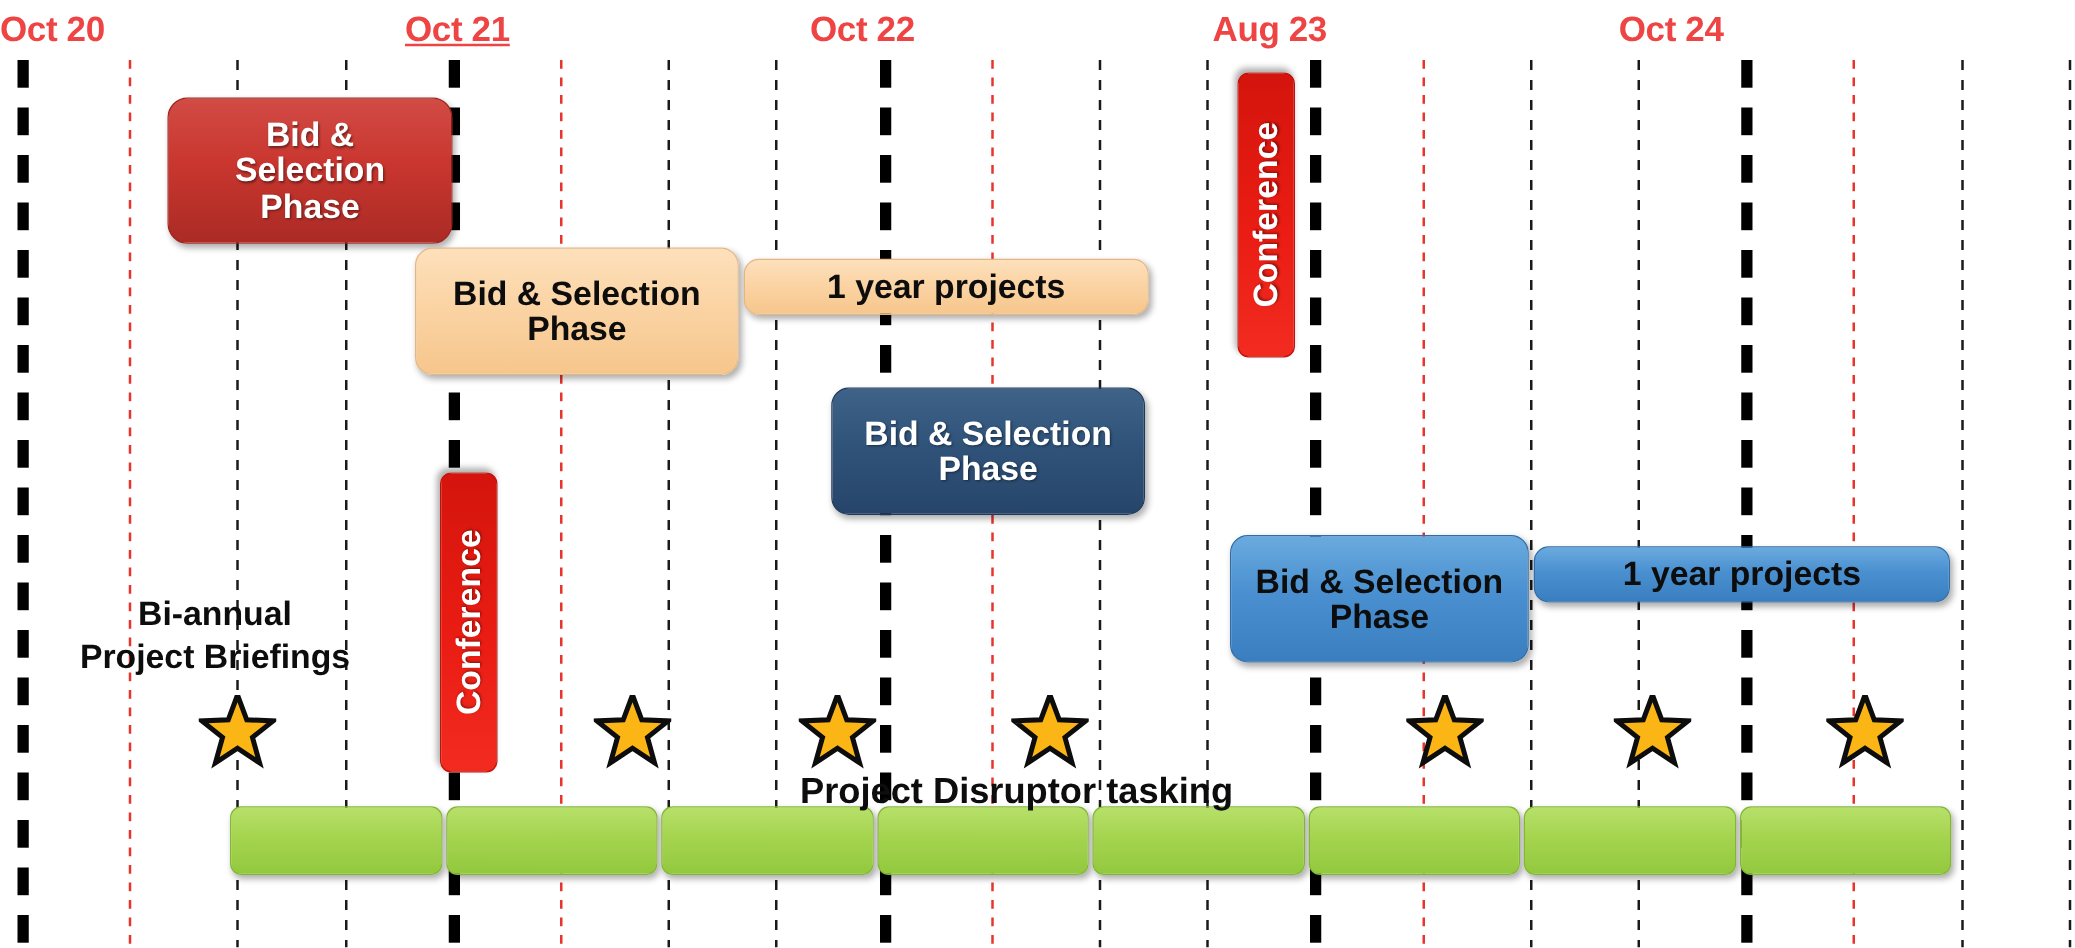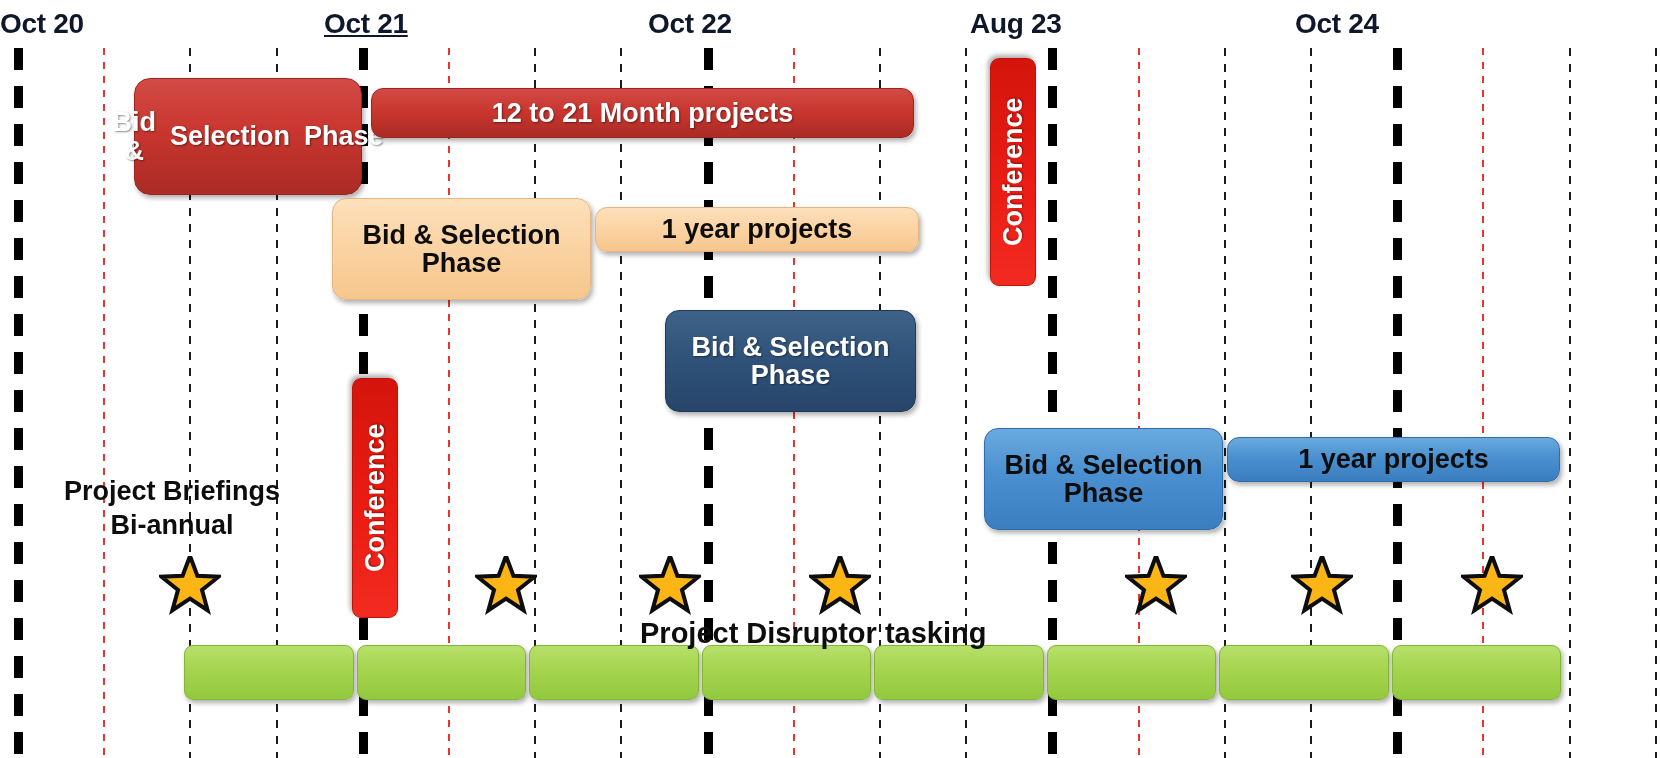--- a/index.html
+++ b/index.html
@@ -14,21 +14,21 @@
     background-image:linear-gradient(to bottom,#000 0 22px,transparent 22px 38px);
     background-size:100% 38px;}
   .gl.red{width:2px;margin-left:-1px;
     background-image:linear-gradient(to bottom,#e8342a 0 7px,transparent 7px 14px);
     background-size:100% 14px;}
   .gl.minor{width:2px;margin-left:-1px;
     background-image:linear-gradient(to bottom,#1a1a1a 0 8px,transparent 8px 16px);
     background-size:100% 16px;}
 
   
-  .daylabel{position:absolute;top:8px;font-size:28px;font-weight:bold;color:#0f172a;
+  .daylabel{position:absolute;top:8px;font-size:28px;font-weight:bold;color:#ef4444;
     white-space:nowrap;letter-spacing:-0.3px;}
 
   
   .bar{position:absolute;border-radius:12px;box-sizing:border-box;
     display:flex;align-items:center;justify-content:center;text-align:center;
     font-weight:bold;line-height:1.04;
     box-shadow:2px 3px 5px rgba(0,0,0,0.32);
     padding:2px 8px;}
 
   .bar.red{background:linear-gradient(to bottom,#d24b45 0%,#c9362f 45%,#ab2b25 100%);
@@ -83,29 +83,26 @@
       <div class="gl minor" style="left: 1569.6px;"></div>
       <div class="gl minor" style="left: 1655.8px;"></div>
     </div>
 
   <div class="daylabel" style="left:0px;">Oct 20</div>
   <div class="daylabel" style="left:324px;text-decoration:underline;">Oct 21</div>
   <div class="daylabel" style="left:648px;text-align:center;">Oct 22</div>
   <div class="daylabel" style="left:970px;">Aug 23</div>
   <div class="daylabel" style="left:1295px;">Oct 24</div>
 
-  <div class="bar red" style="left:134px;top:78px;width:228px;height:117px;font-size:27px;flex-direction:row;border-radius:16px;gap:14px;">
+  <div class="bar red" style="left:134px;top:78px;width:228px;height:117px;font-size:27px;flex-direction:column;border-radius:16px;">
     <span>Bid &amp;</span>
     <span>Selection</span>
     <span>Phase</span>
   </div>
 
-  <div class="bar red" style="left:371px;top:88px;width:543px;height:50px;font-size:27px;">
-    <span>12 to 21 Month projects</span>
-  </div>
 
   <div class="bar orange" style="left:332px;top:198px;width:259px;height:102px;font-size:27px;flex-direction:column;border-radius:14px;">
     <span>Bid &amp; Selection</span>
     <span>Phase</span>
   </div>
 
   <div class="bar orange" style="left:595px;top:207px;width:324px;height:45px;font-size:27px;">
     <span>1 year projects</span>
   </div>
 
@@ -161,19 +158,19 @@
         </svg></div>
       <div class="star" style="left: 1291px; top: 556px;"><svg width="62" height="60" viewBox="0 0 62 60">
           <polygon points="31.00,0.00 38.41,19.81 59.53,20.73 42.98,33.89 48.63,54.27 31.00,42.60 13.37,54.27 19.02,33.89 2.47,20.73 23.59,19.81" fill="#fbb615" stroke="#0d0d0d" stroke-width="4" stroke-linejoin="miter"></polygon>
         </svg></div>
       <div class="star" style="left: 1461px; top: 556px;"><svg width="62" height="60" viewBox="0 0 62 60">
           <polygon points="31.00,0.00 38.41,19.81 59.53,20.73 42.98,33.89 48.63,54.27 31.00,42.60 13.37,54.27 19.02,33.89 2.47,20.73 23.59,19.81" fill="#fbb615" stroke="#0d0d0d" stroke-width="4" stroke-linejoin="miter"></polygon>
         </svg></div>
     </div>
 
   <div class="ftext" style="left:52px;top:475px;width:240px;font-size:27px;">
+    <div>Bi-annual</div>
     <div>Project Briefings</div>
-    <div>Bi-annual</div>
   </div>
 
   <div class="ftext" style="left:640px;top:615px;font-size:29px;">Project  Disruptor tasking</div>
 
 </div>
 
 </body></html>

